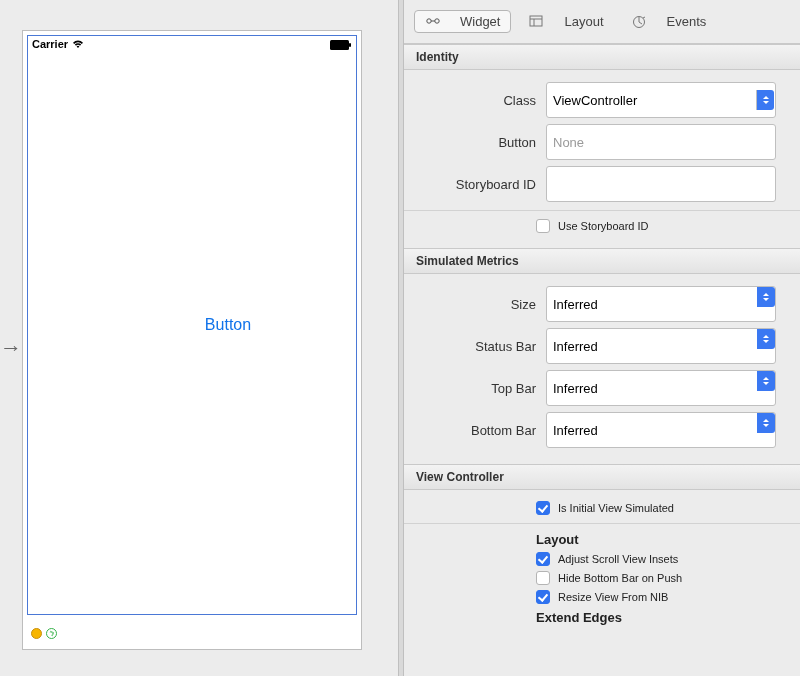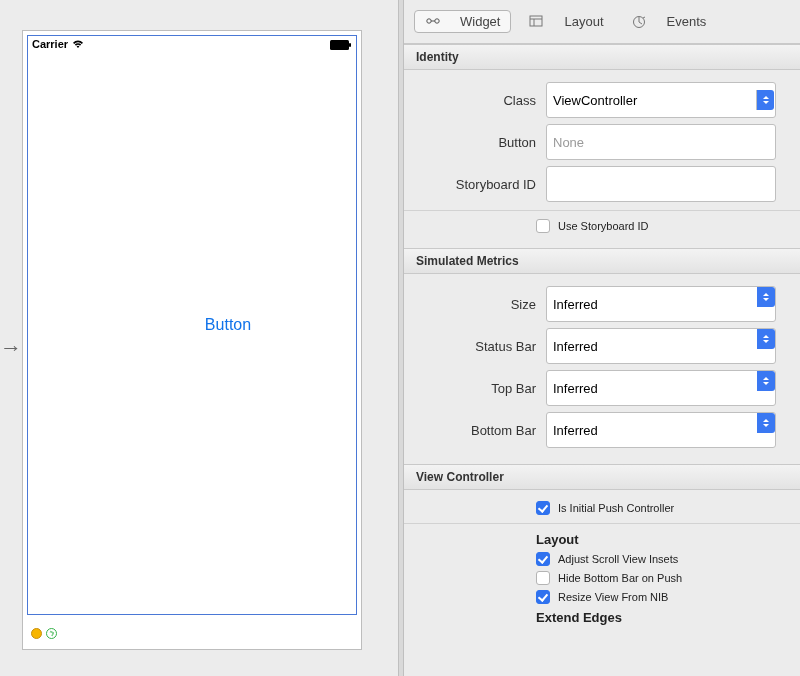--- a/index.html
+++ b/index.html
@@ -194,21 +194,21 @@
           <select class="mac-popup"><option>Inferred</option></select>
           <span class="pop-arrow"></span>
         </div>
       </div>
     </div>
 
     <div class="section-header">View Controller</div>
     <div class="section-body">
       <div class="chk-row">
         <span class="chk checked"></span>
-        <span>Is Initial Push Controller</span>
+        <span>Is Initial View Simulated</span>
       </div>
       <div class="hr"></div>
       <div class="sub-head">Layout</div>
       <div class="chk-row">
         <span class="chk checked"></span>
         <span>Adjust Scroll View Insets</span>
       </div>
       <div class="chk-row">
         <span class="chk"></span>
         <span>Hide Bottom Bar on Push</span>

